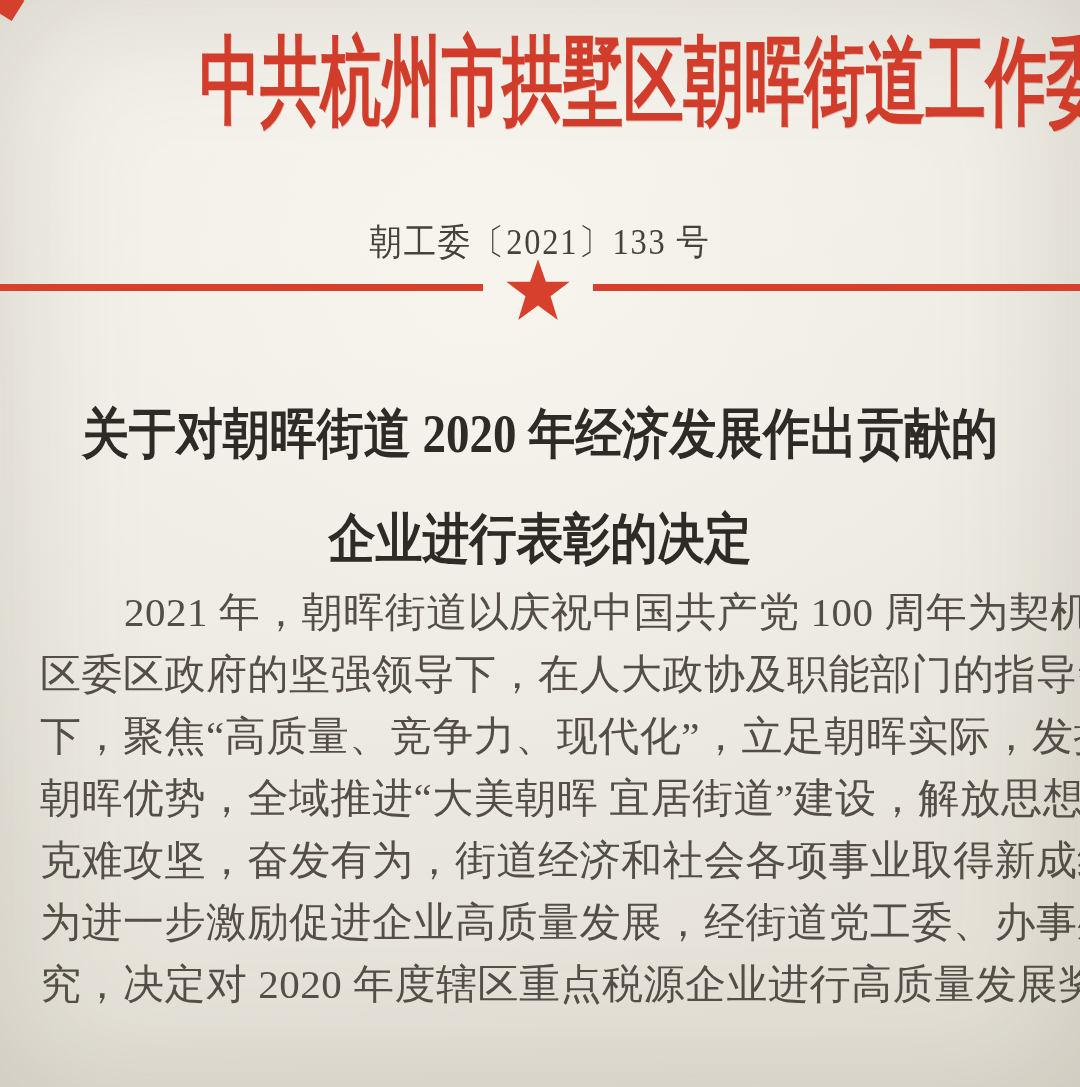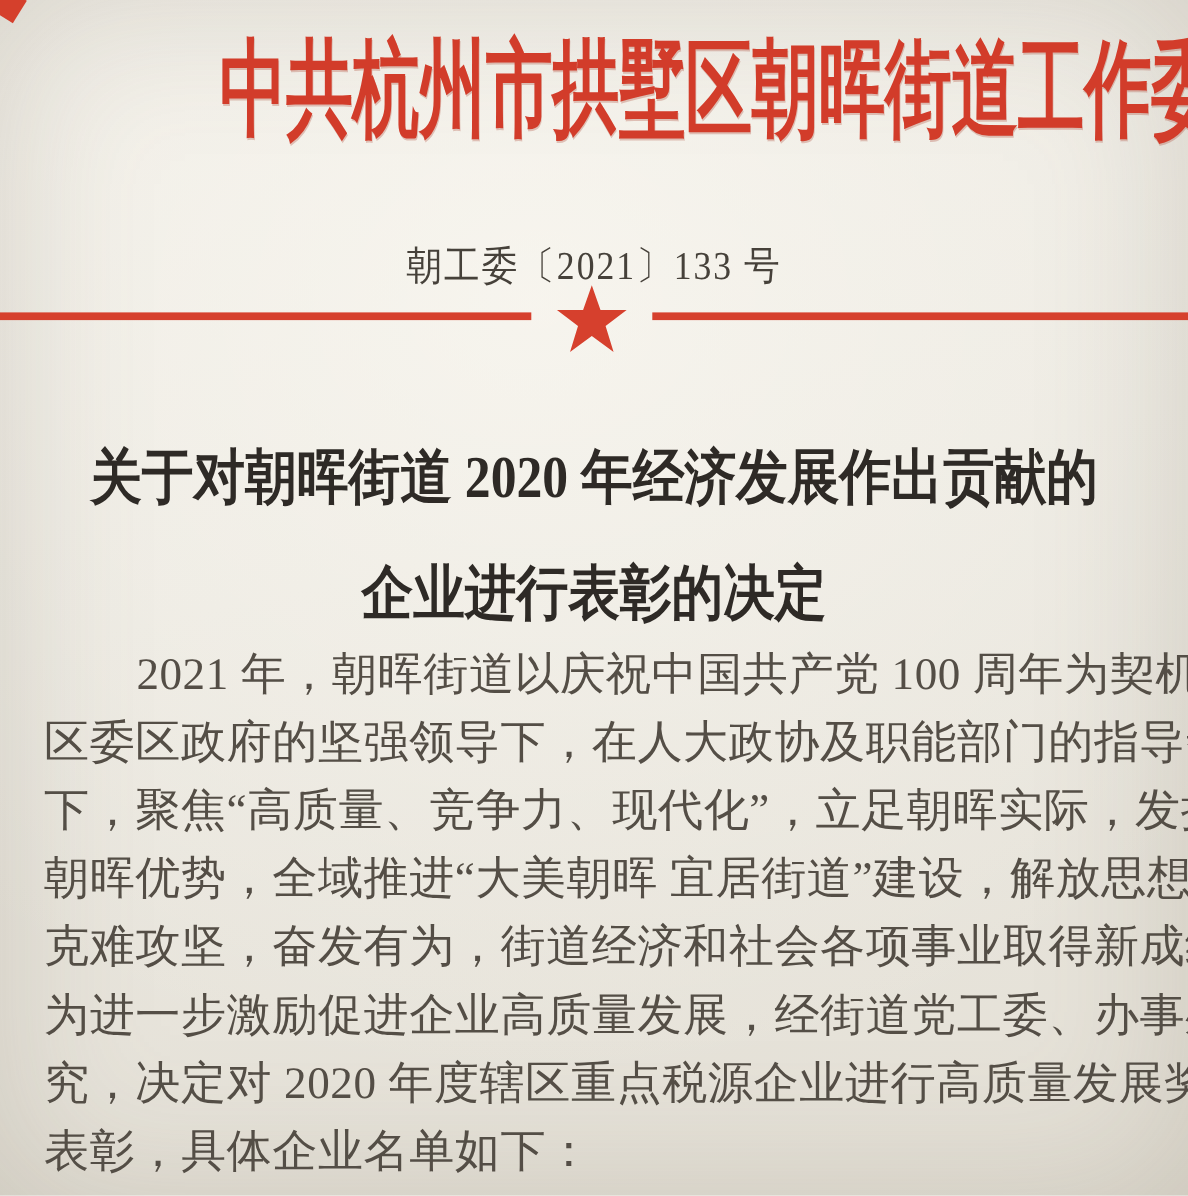--- a/index.html
+++ b/index.html
@@ -130,16 +130,15 @@
   <div class="doc-title line2">企业进行表彰的决定</div>
 
   <div class="body-text">
       <div class="body-line indent">2021 年，朝晖街道以庆祝中国共产党 100 周年为契机，在</div>
       <div class="body-line">区委区政府的坚强领导下，在人大政协及职能部门的指导帮助</div>
       <div class="body-line">下，聚焦“高质量、竞争力、现代化”，立足朝晖实际，发挥</div>
       <div class="body-line">朝晖优势，全域推进“大美朝晖 宜居街道”建设，解放思想，</div>
       <div class="body-line">克难攻坚，奋发有为，街道经济和社会各项事业取得新成绩。</div>
       <div class="body-line">为进一步激励促进企业高质量发展，经街道党工委、办事处研</div>
       <div class="body-line">究，决定对 2020 年度辖区重点税源企业进行高质量发展奖励</div>
-      <div class="body-line last">表彰，具体企业名单如下：</div>
     </div>
 
 </div>
 
 </body></html>

